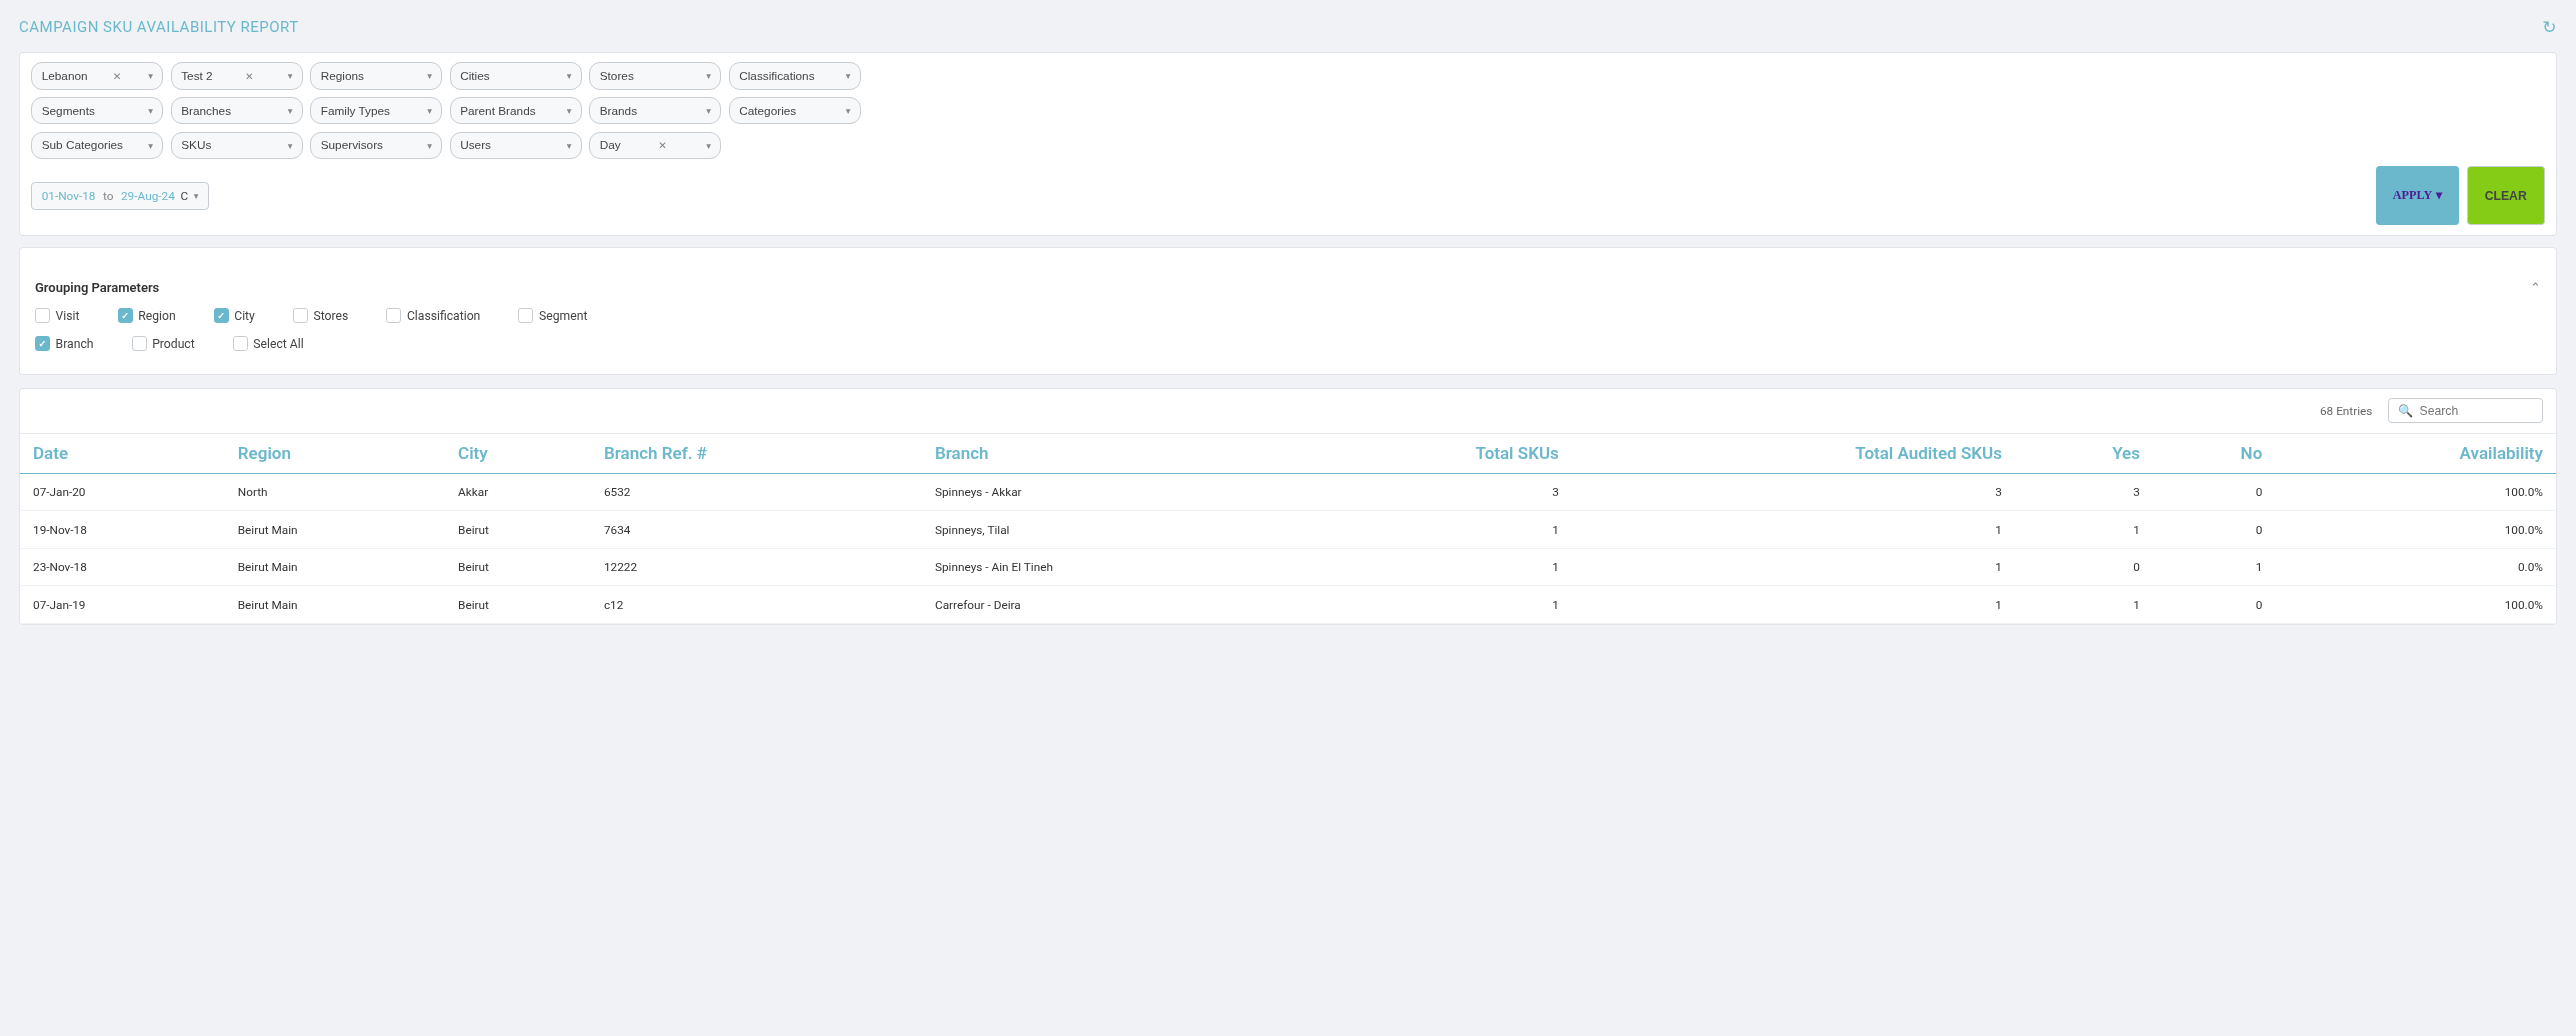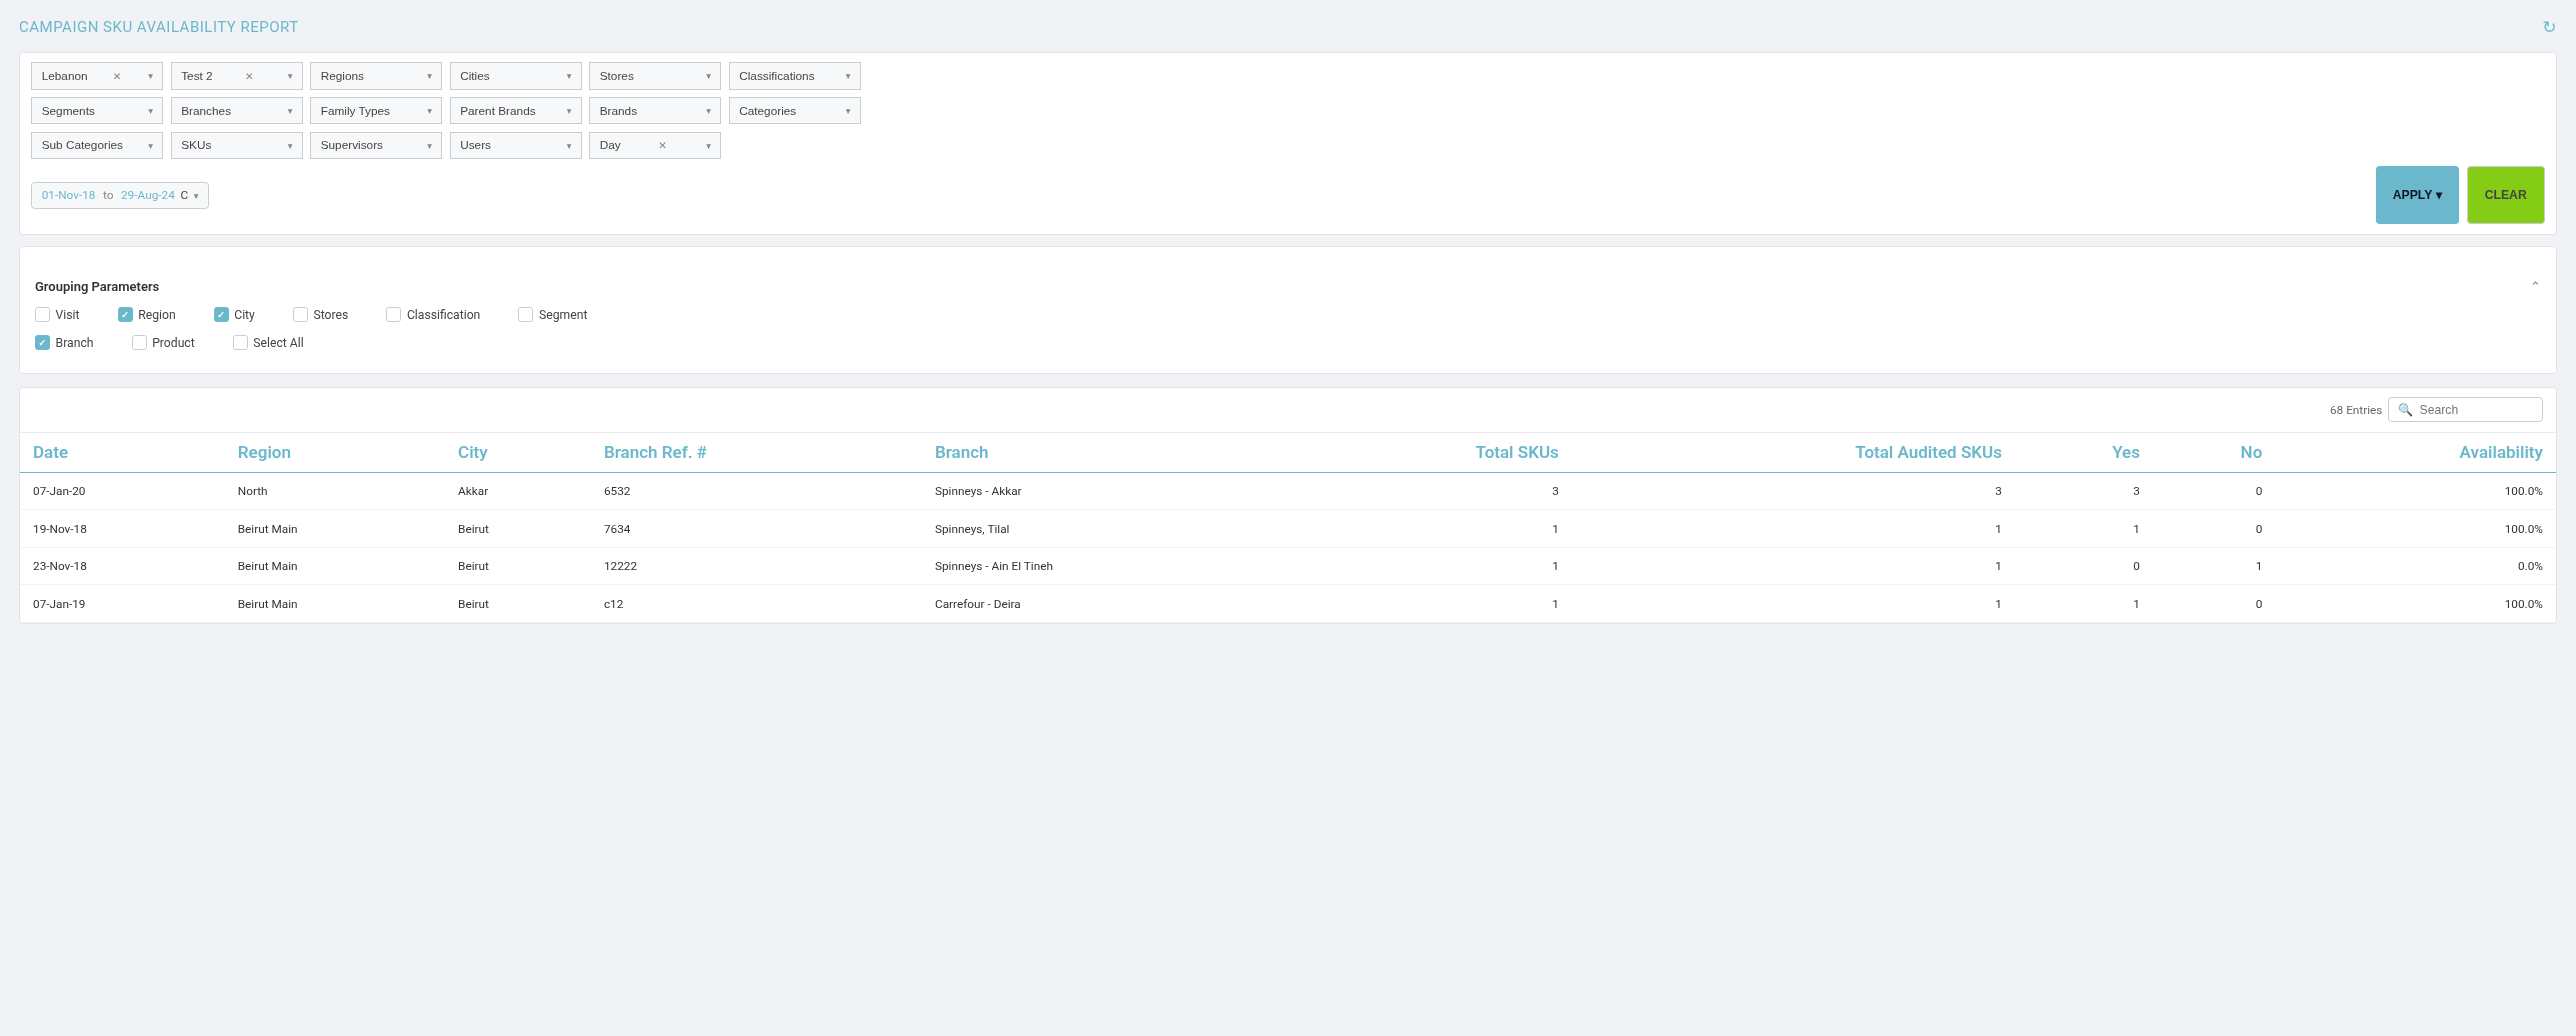--- a/index.html
+++ b/index.html
@@ -44,21 +44,21 @@
     .filter-row:last-child {
       margin-bottom: 0;
     }
     .filter-btn {
       display: flex;
       align-items: center;
       justify-content: space-between;
       gap: 5.6px;
       border: 0.9px solid #c8cdd2;
       background: #f7f8fa;
-      border-radius: 0;
+      border-radius: 11px;
       padding: 5.6px 9.4px;
       cursor: pointer;
       font-size: 11.8px;
       color: #444;
       min-width: 132px;
     }
     .filter-btn .clear-x {
       color: #888;
       font-size: 10.3px;
       margin-right: 1.9px;
@@ -86,30 +86,31 @@
       color: #888;
       margin: 0 7.5px;
     }
     .date-filter .chevron {
       color: #888;
       font-size: 9.4px;
       margin-left: 5.6px;
     }
     .btn-apply {
       background: #6bb8cc;
-      color: #0f172a;
+      color: #4c1d95;
       border: none;
       border-radius: 3.8px;
       padding: 22px 17px;
       font-size: 12.2px;
       font-weight: 600;
       cursor: pointer;
       display: flex;
       align-items: center;
       gap: 3.8px;
+      font-family: Liberation Serif, serif;
     }
     .btn-clear {
       background: #84cc16;
       color: #444;
       border: 0.9px solid #c8cdd2;
       border-radius: 3.8px;
       padding: 6.6px 17px;
       font-size: 12.2px;
       font-weight: 600;
       cursor: pointer;
@@ -182,21 +183,21 @@
     .table-section {
       background: #fff;
       border: 0.9px solid #e0e4e8;
       border-radius: 3.8px;
     }
     .table-toolbar {
       display: flex;
       justify-content: flex-end;
       align-items: center;
       padding: 9.4px 13px;
-      gap: 6px;
+      gap: 16px;
       border-bottom: 0.9px solid #e8eaed;
     }
     .entries-count {
       font-size: 11.8px;
       color: #666;
     }
     .search-box {
       display: flex;
       align-items: center;
       border: 0.9px solid #c8cdd2;

